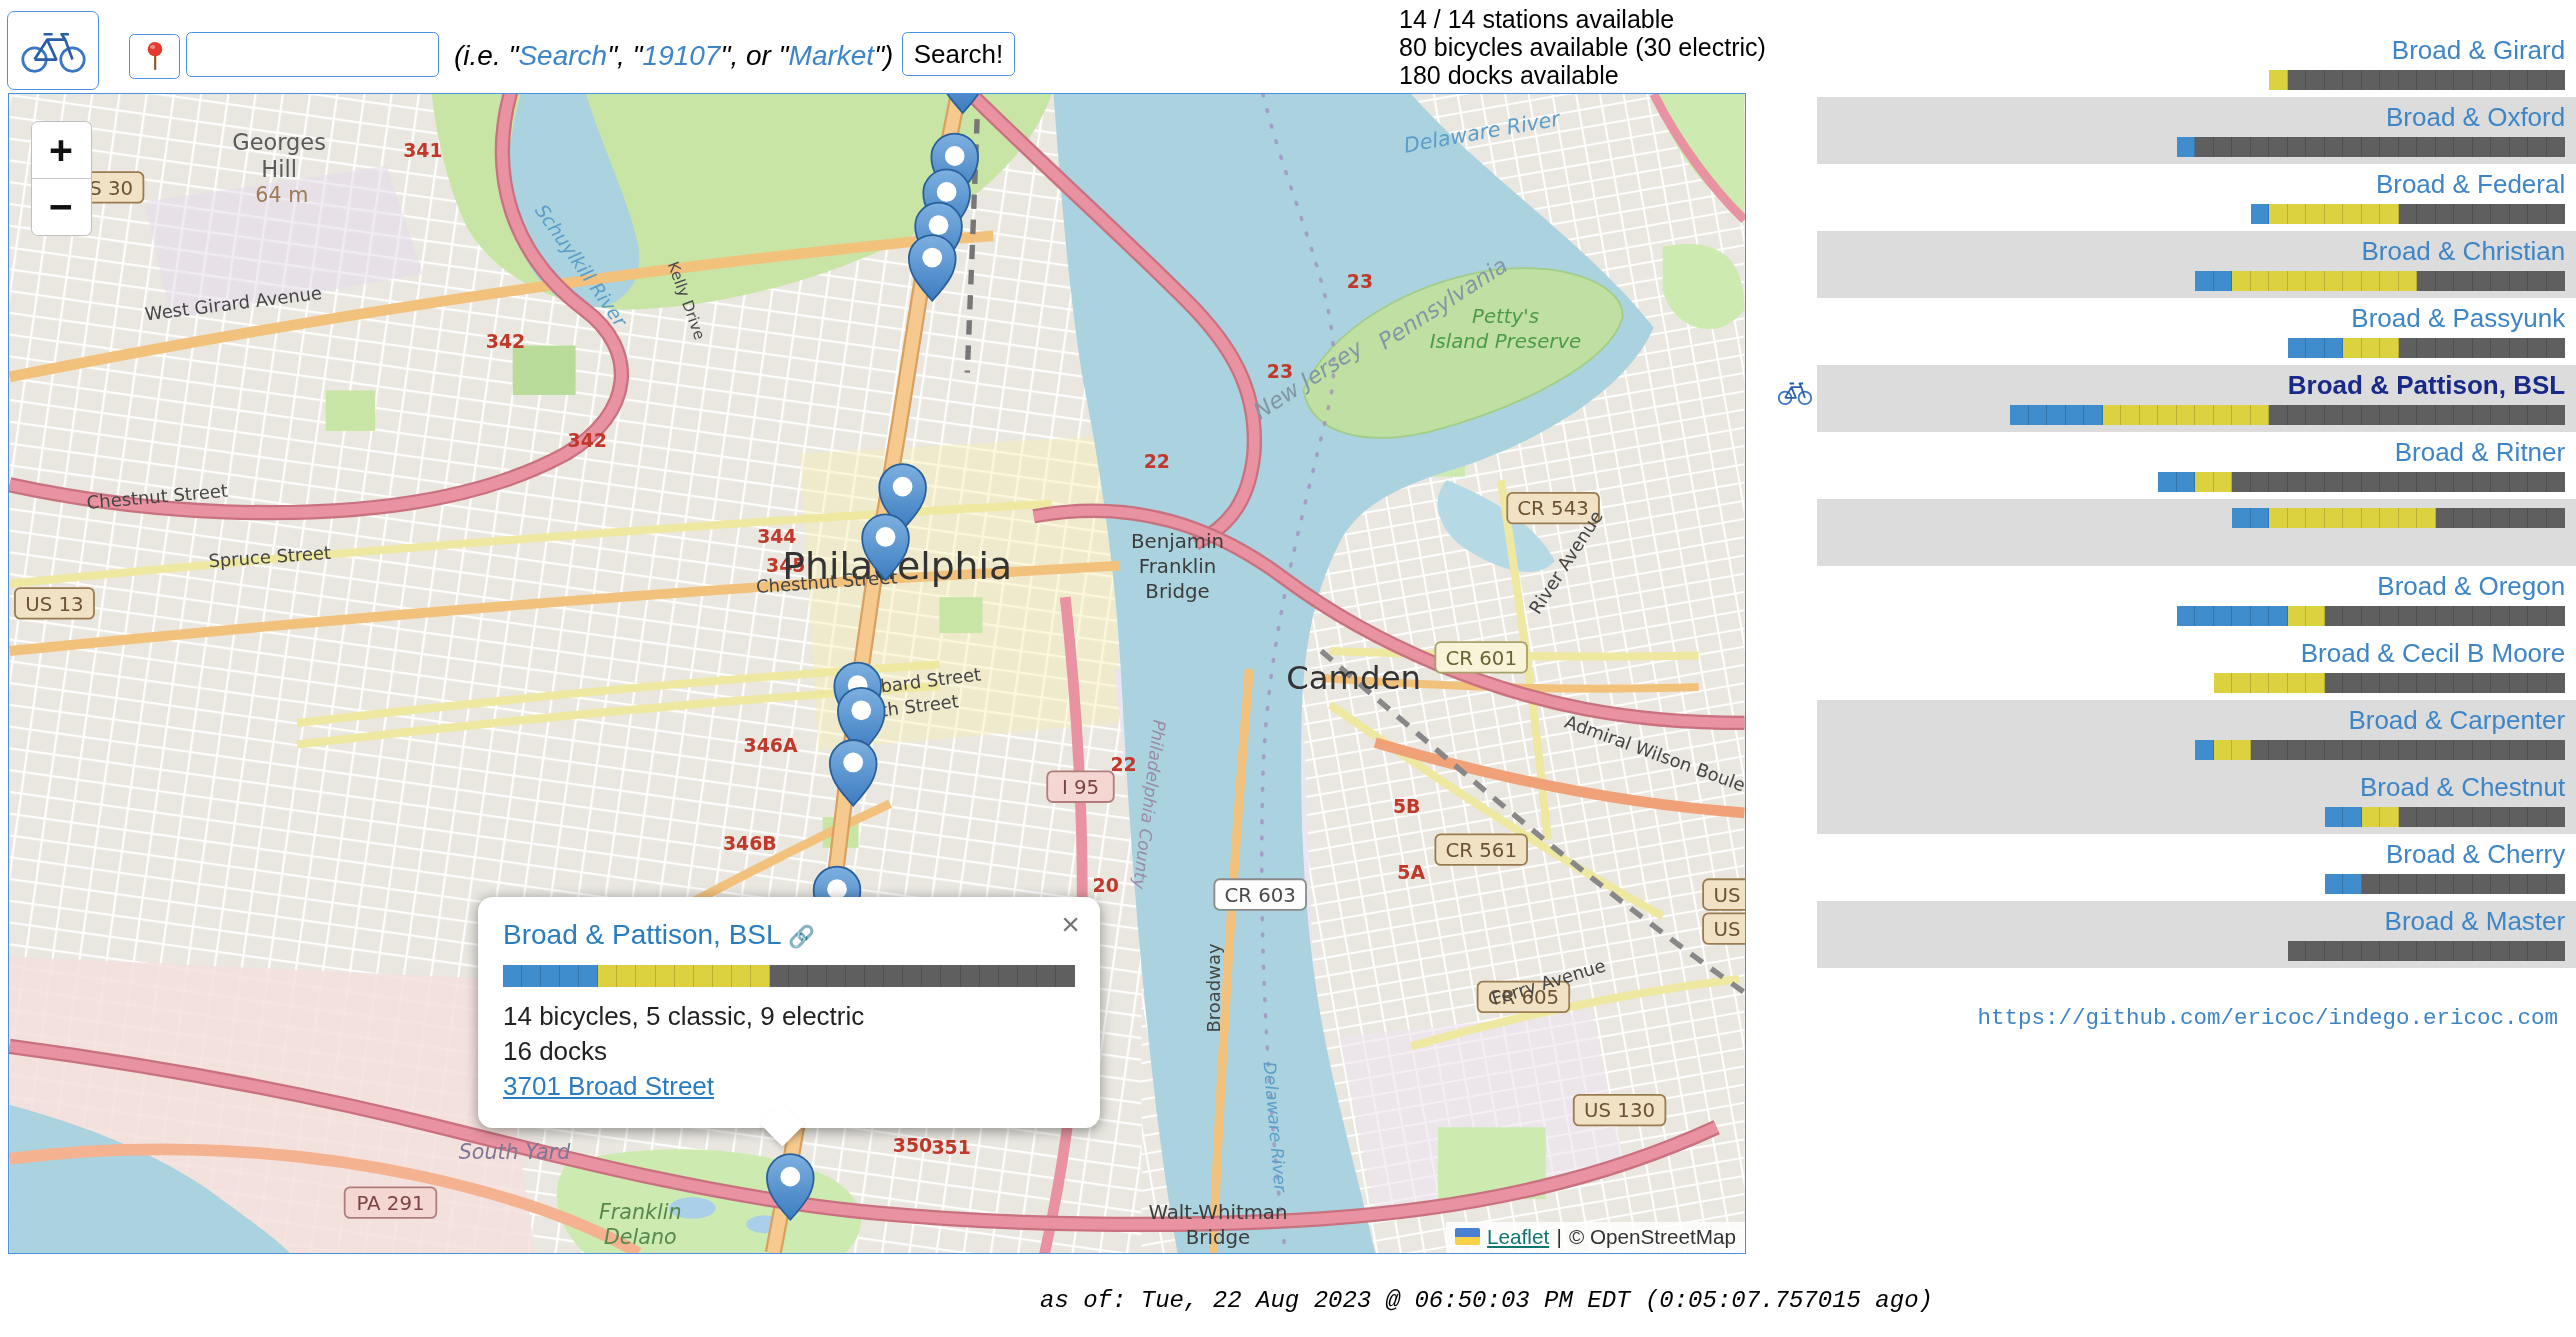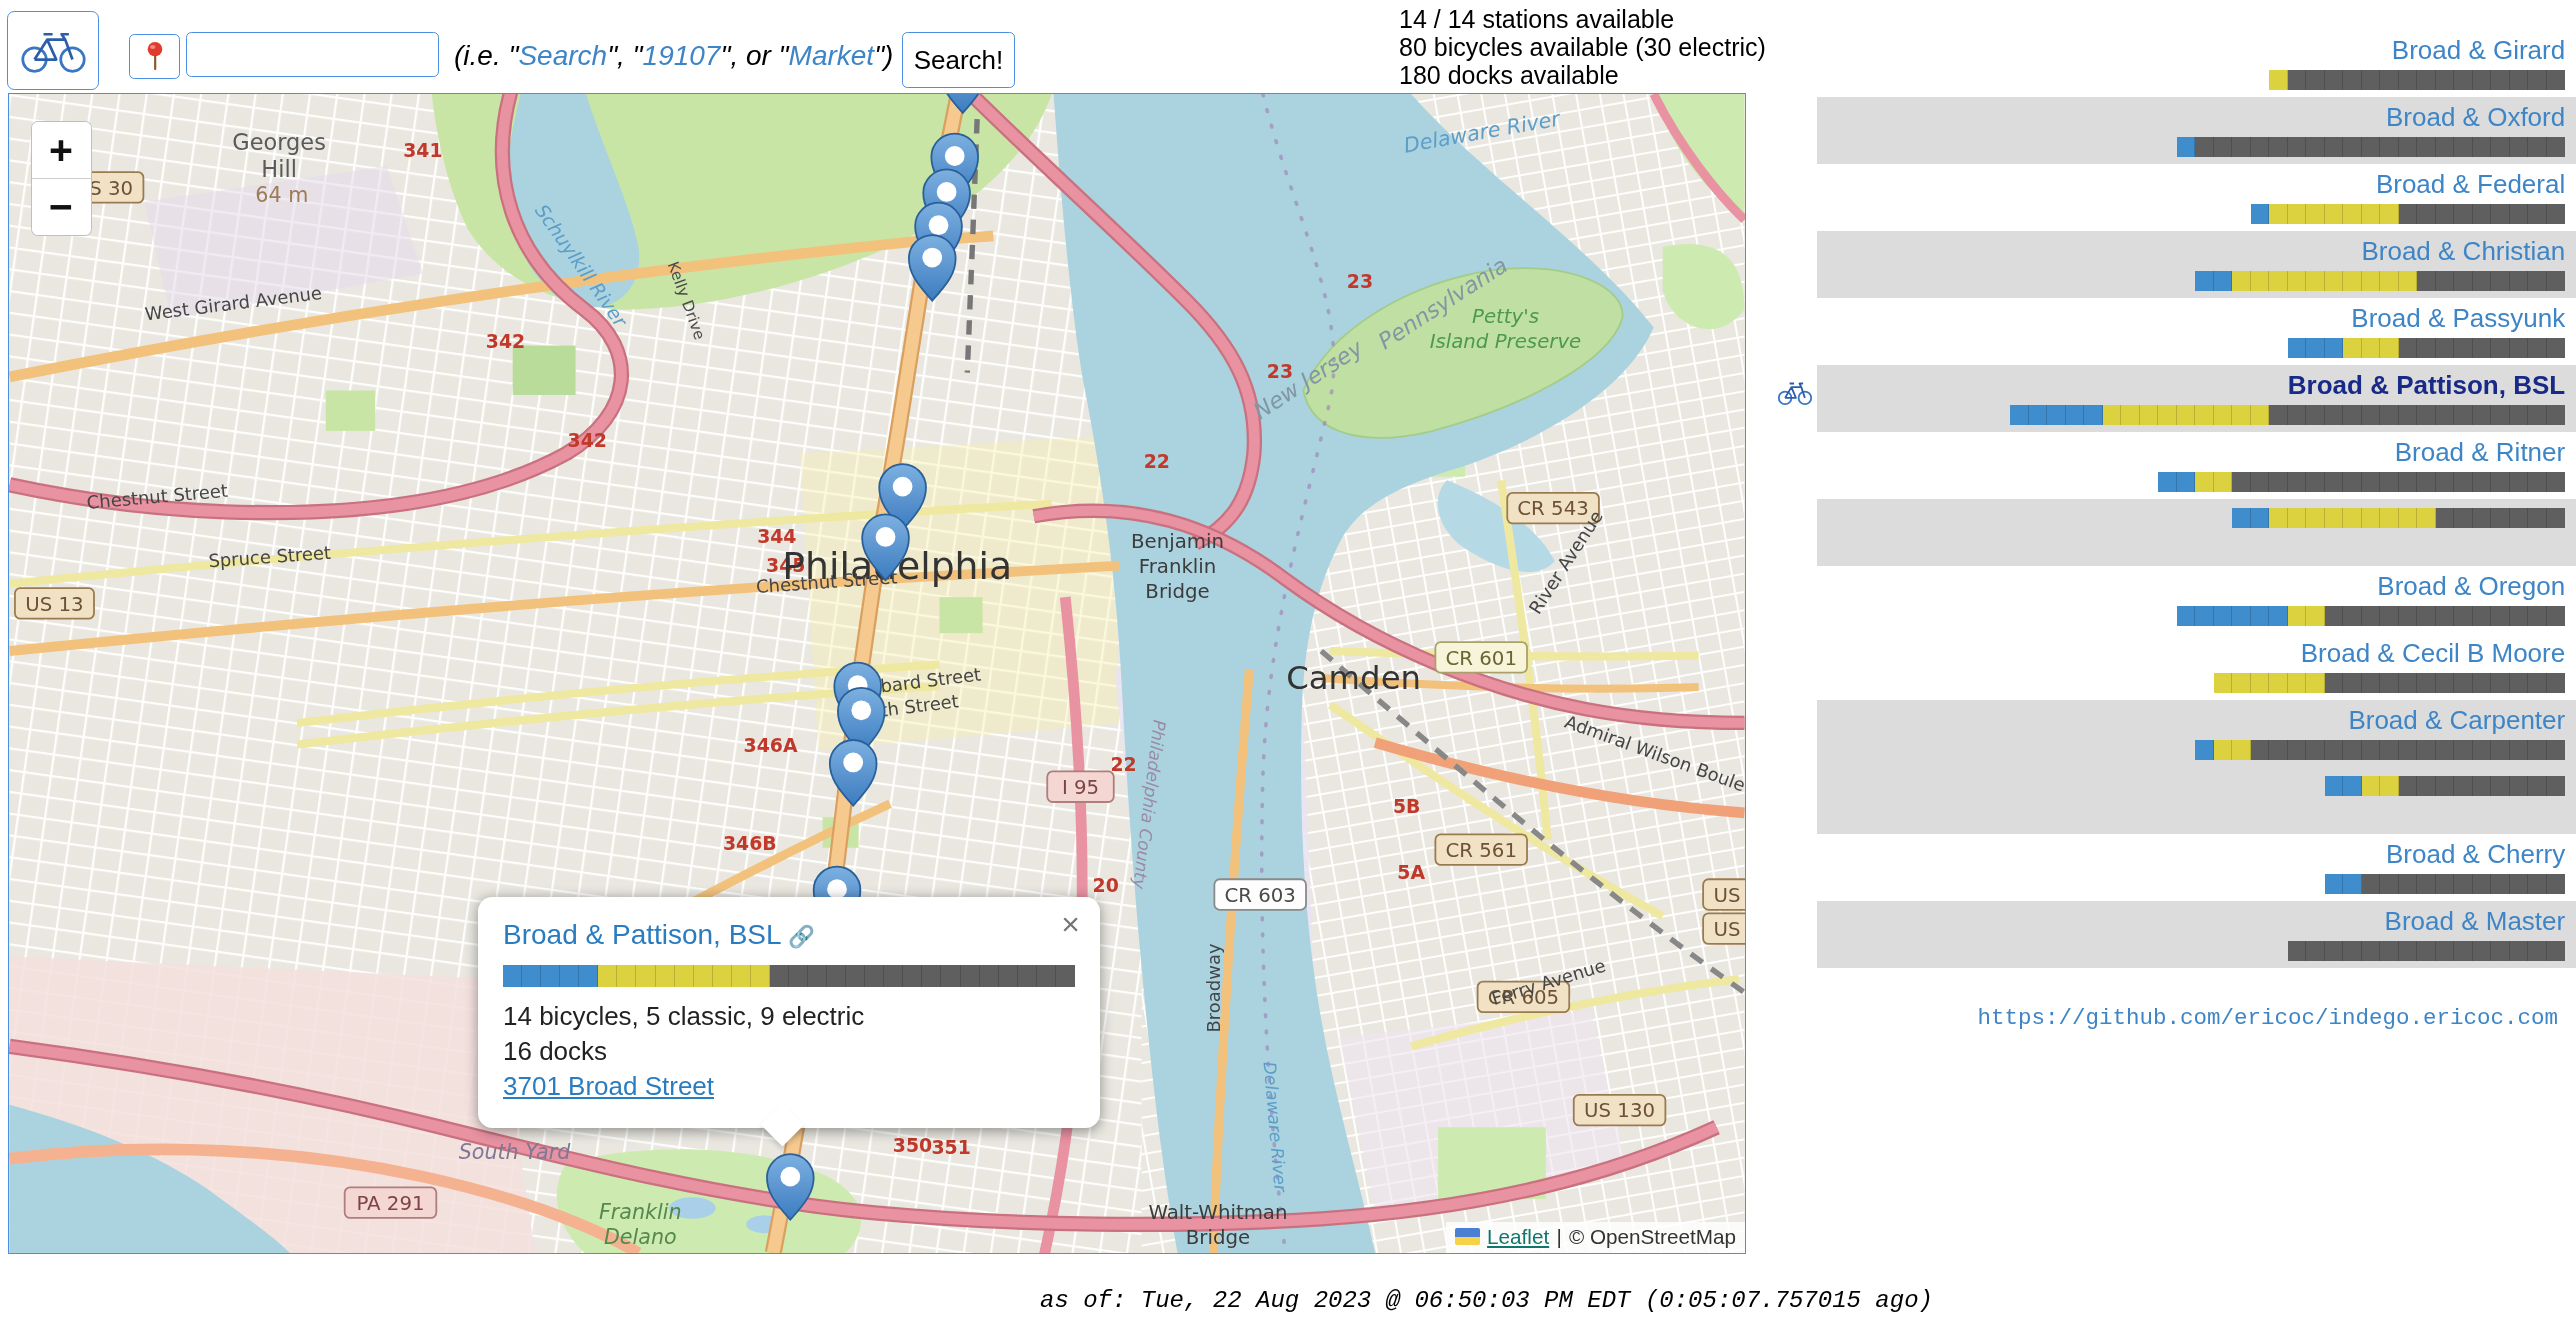--- a/index.html
+++ b/index.html
@@ -7,21 +7,21 @@
         font-family:"Liberation Sans",sans-serif;color:#000;}
   
   .logo-box{position:absolute;left:7.2px;top:10.8px;width:90px;height:77px;border:1.8px solid #4a90e2;
             border-radius:7.2px;display:flex;align-items:center;justify-content:center;background:#fff;}
   .pin-btn{position:absolute;left:129px;top:34px;width:49px;height:43px;border:1.8px solid #4a90e2;
            border-radius:5.4px;background:#fff;display:flex;align-items:center;justify-content:center;cursor:pointer;}
   .search-input{position:absolute;left:186px;top:32px;width:253px;height:45px;border:1.8px solid #4a90e2;
            border-radius:5.4px;background:#fff;box-sizing:border-box;font-size:25px;padding:0 9px;outline:none;}
   .search-hint{position:absolute;left:454px;top:40px;font-size:28px;font-style:italic;white-space:nowrap;}
   .search-hint .lnk{color:#3d85c6;}
-  .search-btn{position:absolute;left:902px;top:32px;width:113px;height:56px;border:1.8px solid #4a90e2;
+  .search-btn{position:absolute;left:902px;top:32px;width:113px;height:44px;border:1.8px solid #4a90e2;
            border-radius:5.4px;background:#fff;font-size:26px;font-family:"Liberation Sans",sans-serif;cursor:pointer;}
   .stats{position:absolute;left:1399px;top:5.4px;font-size:25px;line-height:28px;}
   
   #map{position:absolute;left:8px;top:93px;width:1736px;height:1159px;border:1.8px solid #4a90e2;
        box-sizing:content-box;background:#eceae3;overflow:hidden;}
   #map svg.base{position:absolute;left:0;top:0;}
   .zoomctl{position:absolute;left:21.6px;top:27px;width:59px;background:#fff;border:1.8px solid rgba(0,0,0,.25);
        border-radius:7.2px;overflow:hidden;z-index:10;}
   .zoomctl .zbtn{height:56px;display:flex;align-items:center;justify-content:center;font-size:41px;
        font-weight:bold;color:#111;cursor:pointer;background:#fff;}
@@ -658,20 +658,21 @@
             <span class="cell" style="width: 18.5px; height: 20px; background: rgb(95, 95, 95);"></span>
             <span class="cell" style="width: 18.5px; height: 20px; background: rgb(95, 95, 95);"></span>
             <span class="cell" style="width: 18.5px; height: 20px; background: rgb(95, 95, 95);"></span>
             <span class="cell" style="width: 18.5px; height: 20px; background: rgb(95, 95, 95);"></span>
             <span class="cell" style="width: 18.5px; height: 20px; background: rgb(95, 95, 95);"></span>
             <span class="cell" style="width: 18.5px; height: 20px; background: rgb(95, 95, 95);"></span>
           </div>
         </div>
       </div>
       <div class="srow shaded">
+        <a href="#" class="sname">Broad &amp; Chestnut</a>
         <div class="sbar">
           <div class="bar">
             <span class="cell" style="width: 18.5px; height: 20px; background: rgb(63, 141, 205);"></span>
             <span class="cell" style="width: 18.5px; height: 20px; background: rgb(63, 141, 205);"></span>
             <span class="cell" style="width: 18.5px; height: 20px; background: rgb(220, 209, 62);"></span>
             <span class="cell" style="width: 18.5px; height: 20px; background: rgb(220, 209, 62);"></span>
             <span class="cell" style="width: 18.5px; height: 20px; background: rgb(95, 95, 95);"></span>
             <span class="cell" style="width: 18.5px; height: 20px; background: rgb(95, 95, 95);"></span>
             <span class="cell" style="width: 18.5px; height: 20px; background: rgb(95, 95, 95);"></span>
             <span class="cell" style="width: 18.5px; height: 20px; background: rgb(95, 95, 95);"></span>

